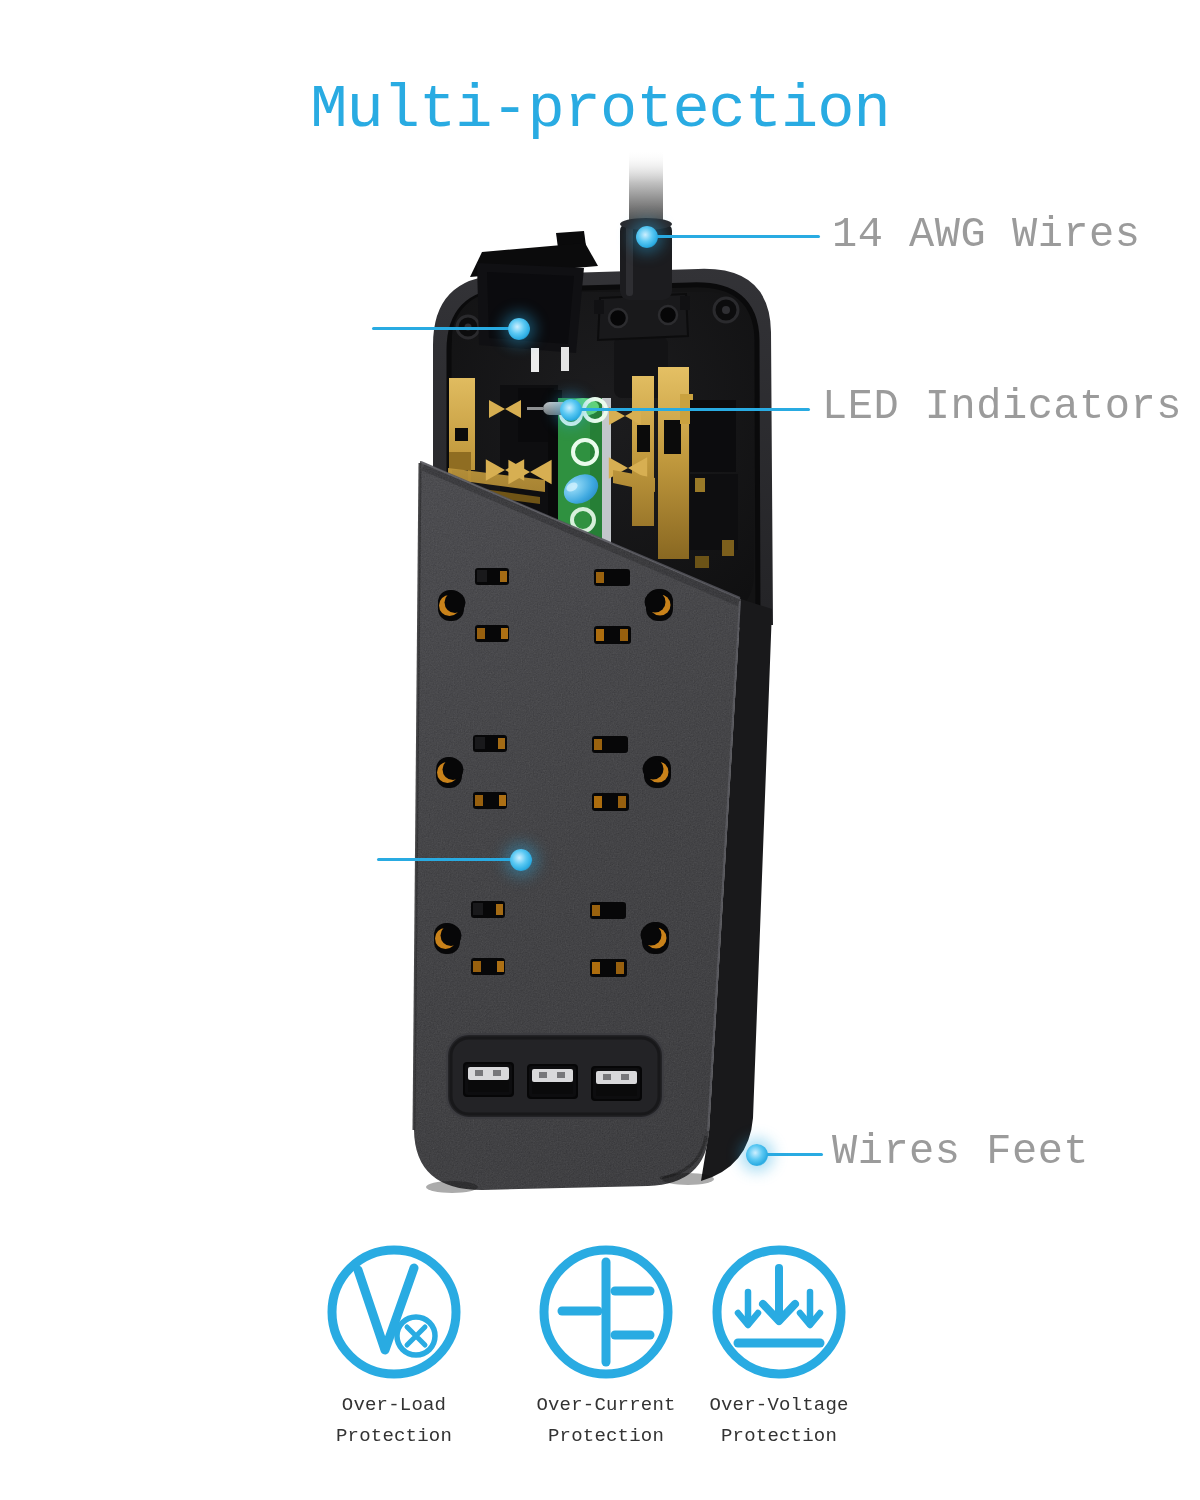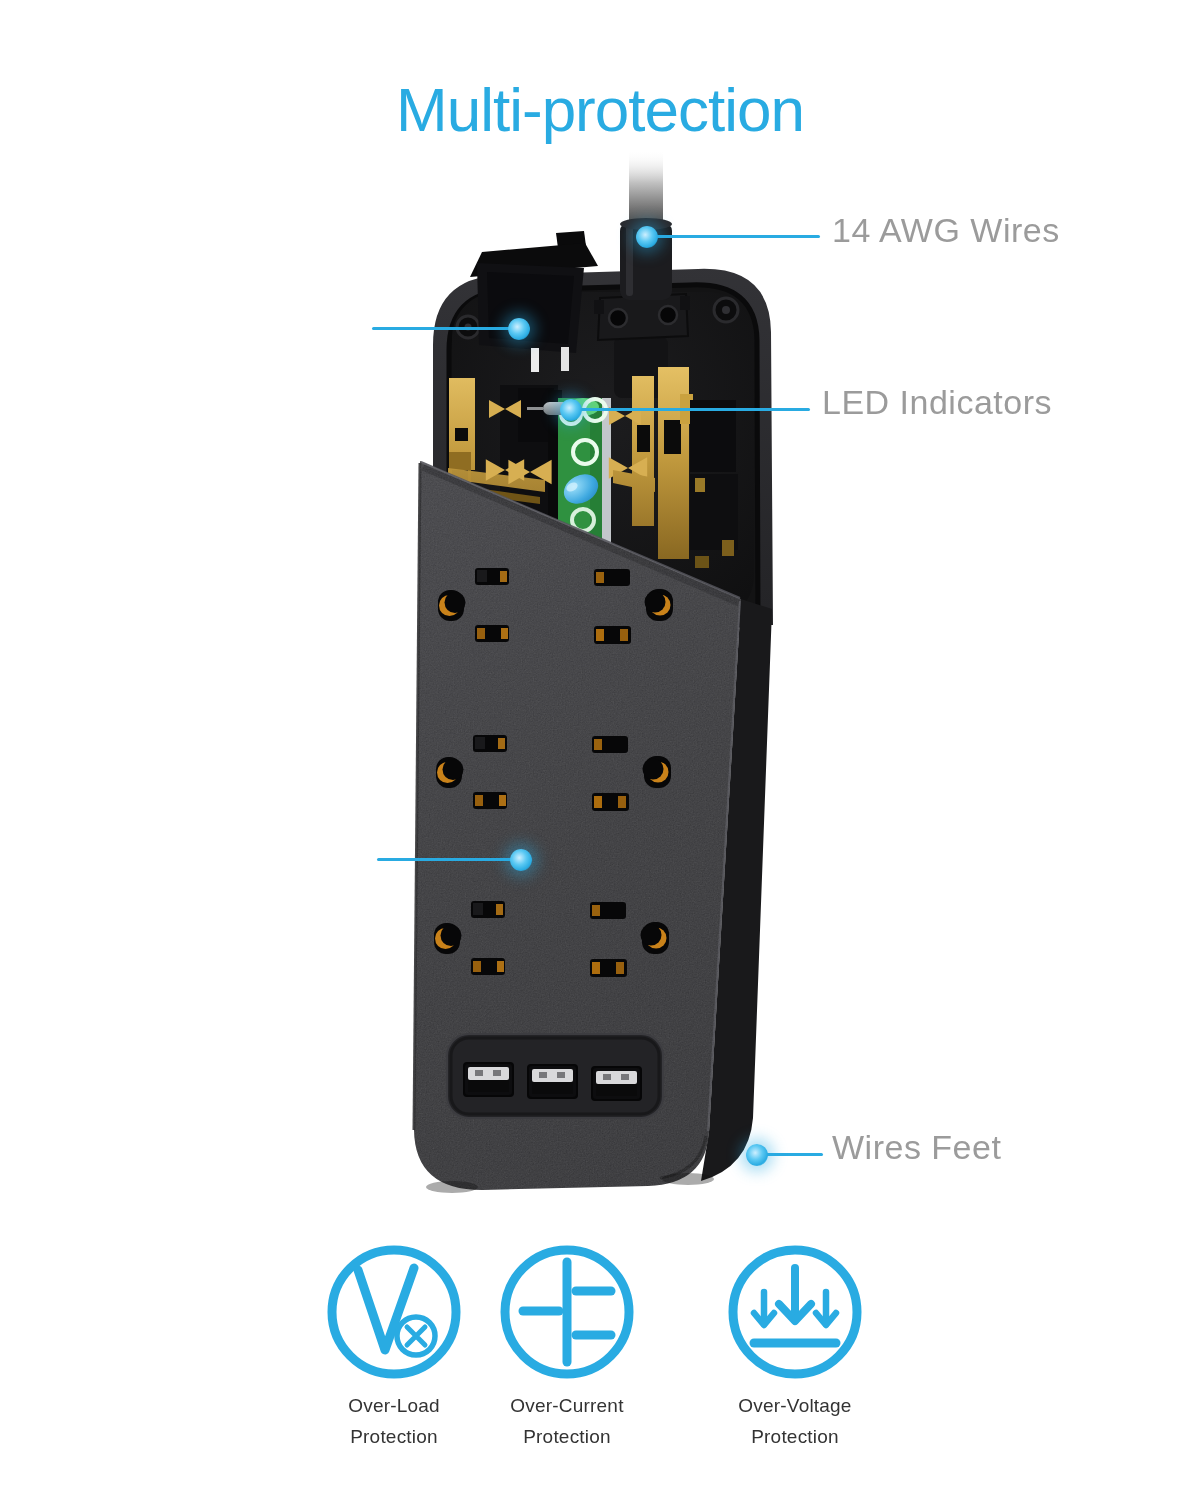--- a/index.html
+++ b/index.html
@@ -1,29 +1,29 @@
 <!DOCTYPE html>
 <html><head>
 <meta charset="utf-8">
 <style>
   html,body{margin:0;padding:0;background:#ffffff;}
   .stage{
     position:relative;width:1200px;height:1500px;background:#fff;overflow:hidden;
-    font-family:Liberation Sans, sans-serif;
+    font-family:Liberation Mono, monospace;
     --accent:#29ABE2; --label-gray:#9B9B9B; --caption:#333333;
   }
   .page-title{
     position:absolute;left:0;top:74px;width:1200px;margin:0;
     text-align:center;font-size:62px;font-weight:400;letter-spacing:-1px;
     color:var(--accent);
   }
   .strip-svg{position:absolute;left:0;top:0;}
   .callout{position:absolute;left:0;top:0;width:0;height:0;}
   .co-label{
-    position:absolute;font-size:34px;color:var(--label-gray);
+    position:absolute;font-size:42px;color:var(--label-gray);
     white-space:nowrap;letter-spacing:0.5px;
   }
   .co-line{position:absolute;height:3px;background:var(--accent);border-radius:2px;}
   .co-dot{
     position:absolute;width:22px;height:22px;border-radius:50%;
     transform:translate(-50%,-50%);
     background:radial-gradient(circle at 42% 40%, #cdefff 0%, #5cc9f3 38%, var(--accent) 68%, rgba(41,171,226,0) 100%);
     box-shadow:0 0 14px 6px rgba(41,171,226,0.38);
   }
   
@@ -38,21 +38,21 @@
   .co-fire .co-line {left:377px;top:858px;width:141px;}
   .co-fire .co-dot  {left:521px;top:860px;}
   .co-rub  .co-label{left:832px;top:1128px;}
   .co-rub  .co-line {left:762px;top:1153px;width:61px;}
   .co-rub  .co-dot  {left:757px;top:1155px;}
   
   .feature{position:absolute;top:1232px;width:220px;text-align:center;}
   .feature svg{display:block;margin:0 auto;color:var(--accent);}
   .f-label{margin-top:-2px;}
   .f-label span{display:block;font-size:19px;line-height:31px;color:var(--caption);letter-spacing:0.2px;}
-  .feat-1{left:284px;} .feat-2{left:457px;} .feat-3{left:685px;}
+  .feat-1{left:284px;} .feat-2{left:496px;} .feat-3{left:669px;}
 </style>
 <title>Multi-protection</title></head>
 <body>
 
 <div class="stage" style="--accent: #29ABE2; --label-gray: #9B9B9B; --caption: #333333;">
 
   <h1 class="page-title">Multi-protection</h1>
 
   <svg class="strip-svg" width="1200" height="1500" viewBox="0 0 1200 1500" xmlns="http://www.w3.org/2000/svg" xmlns:xlink="http://www.w3.org/1999/xlink">
     <defs>

